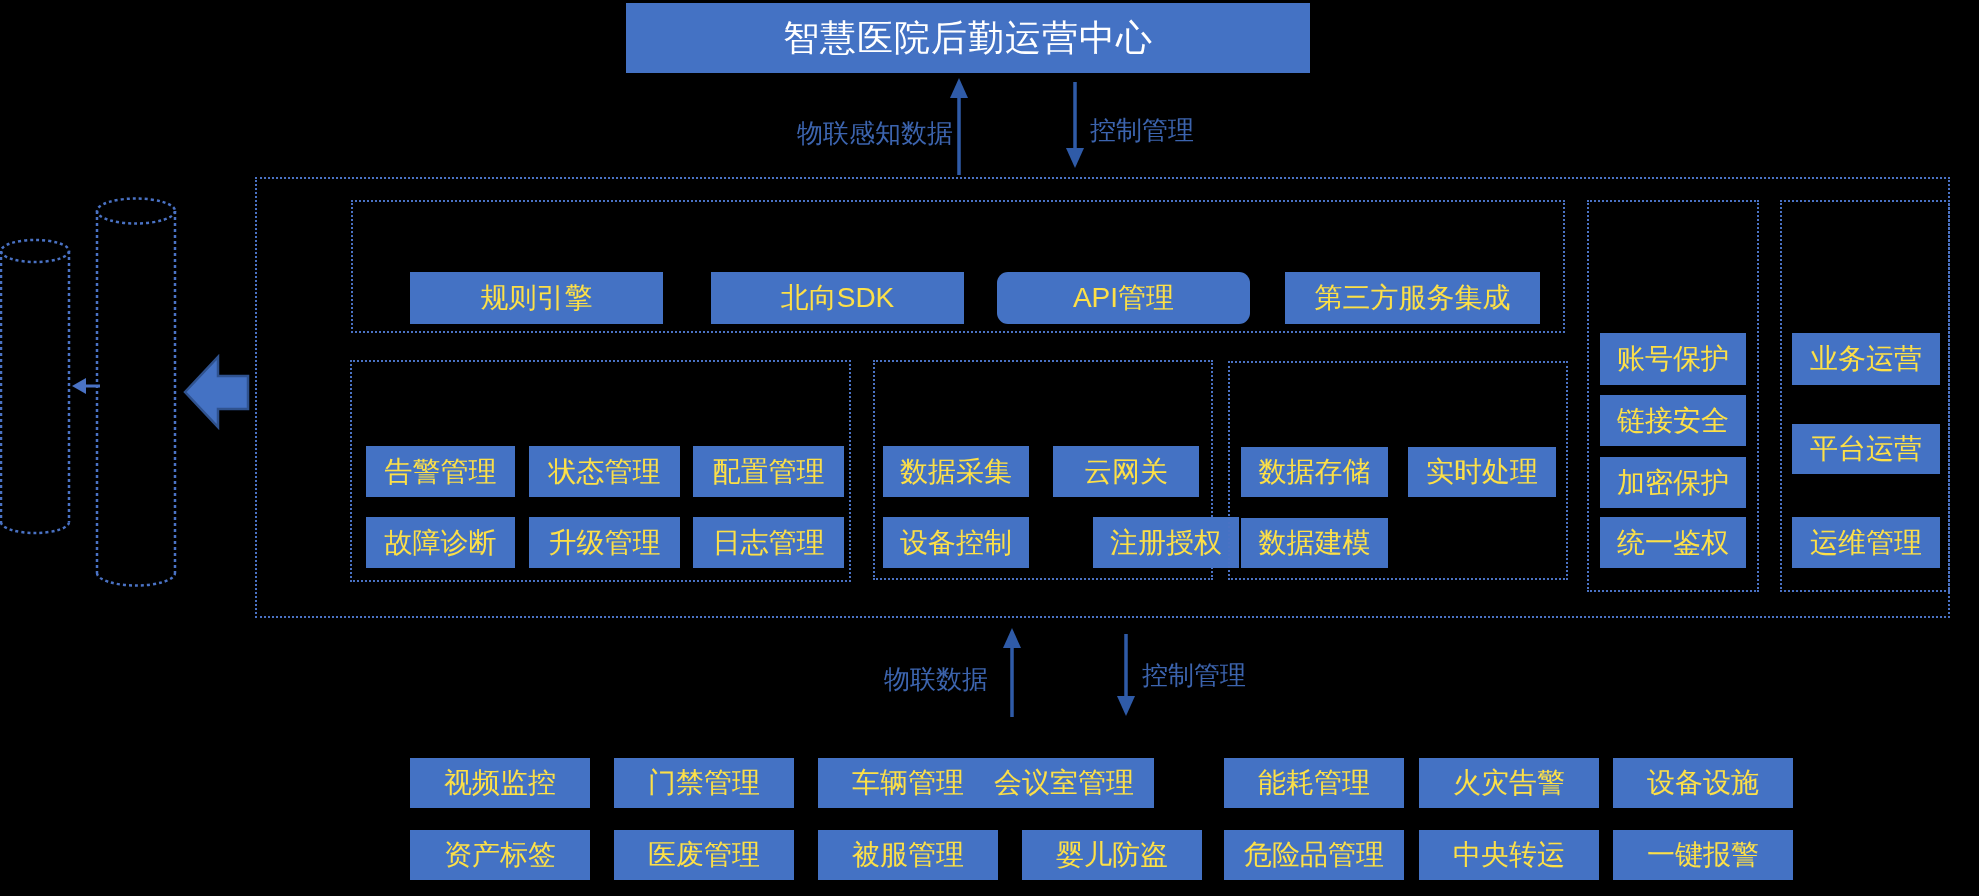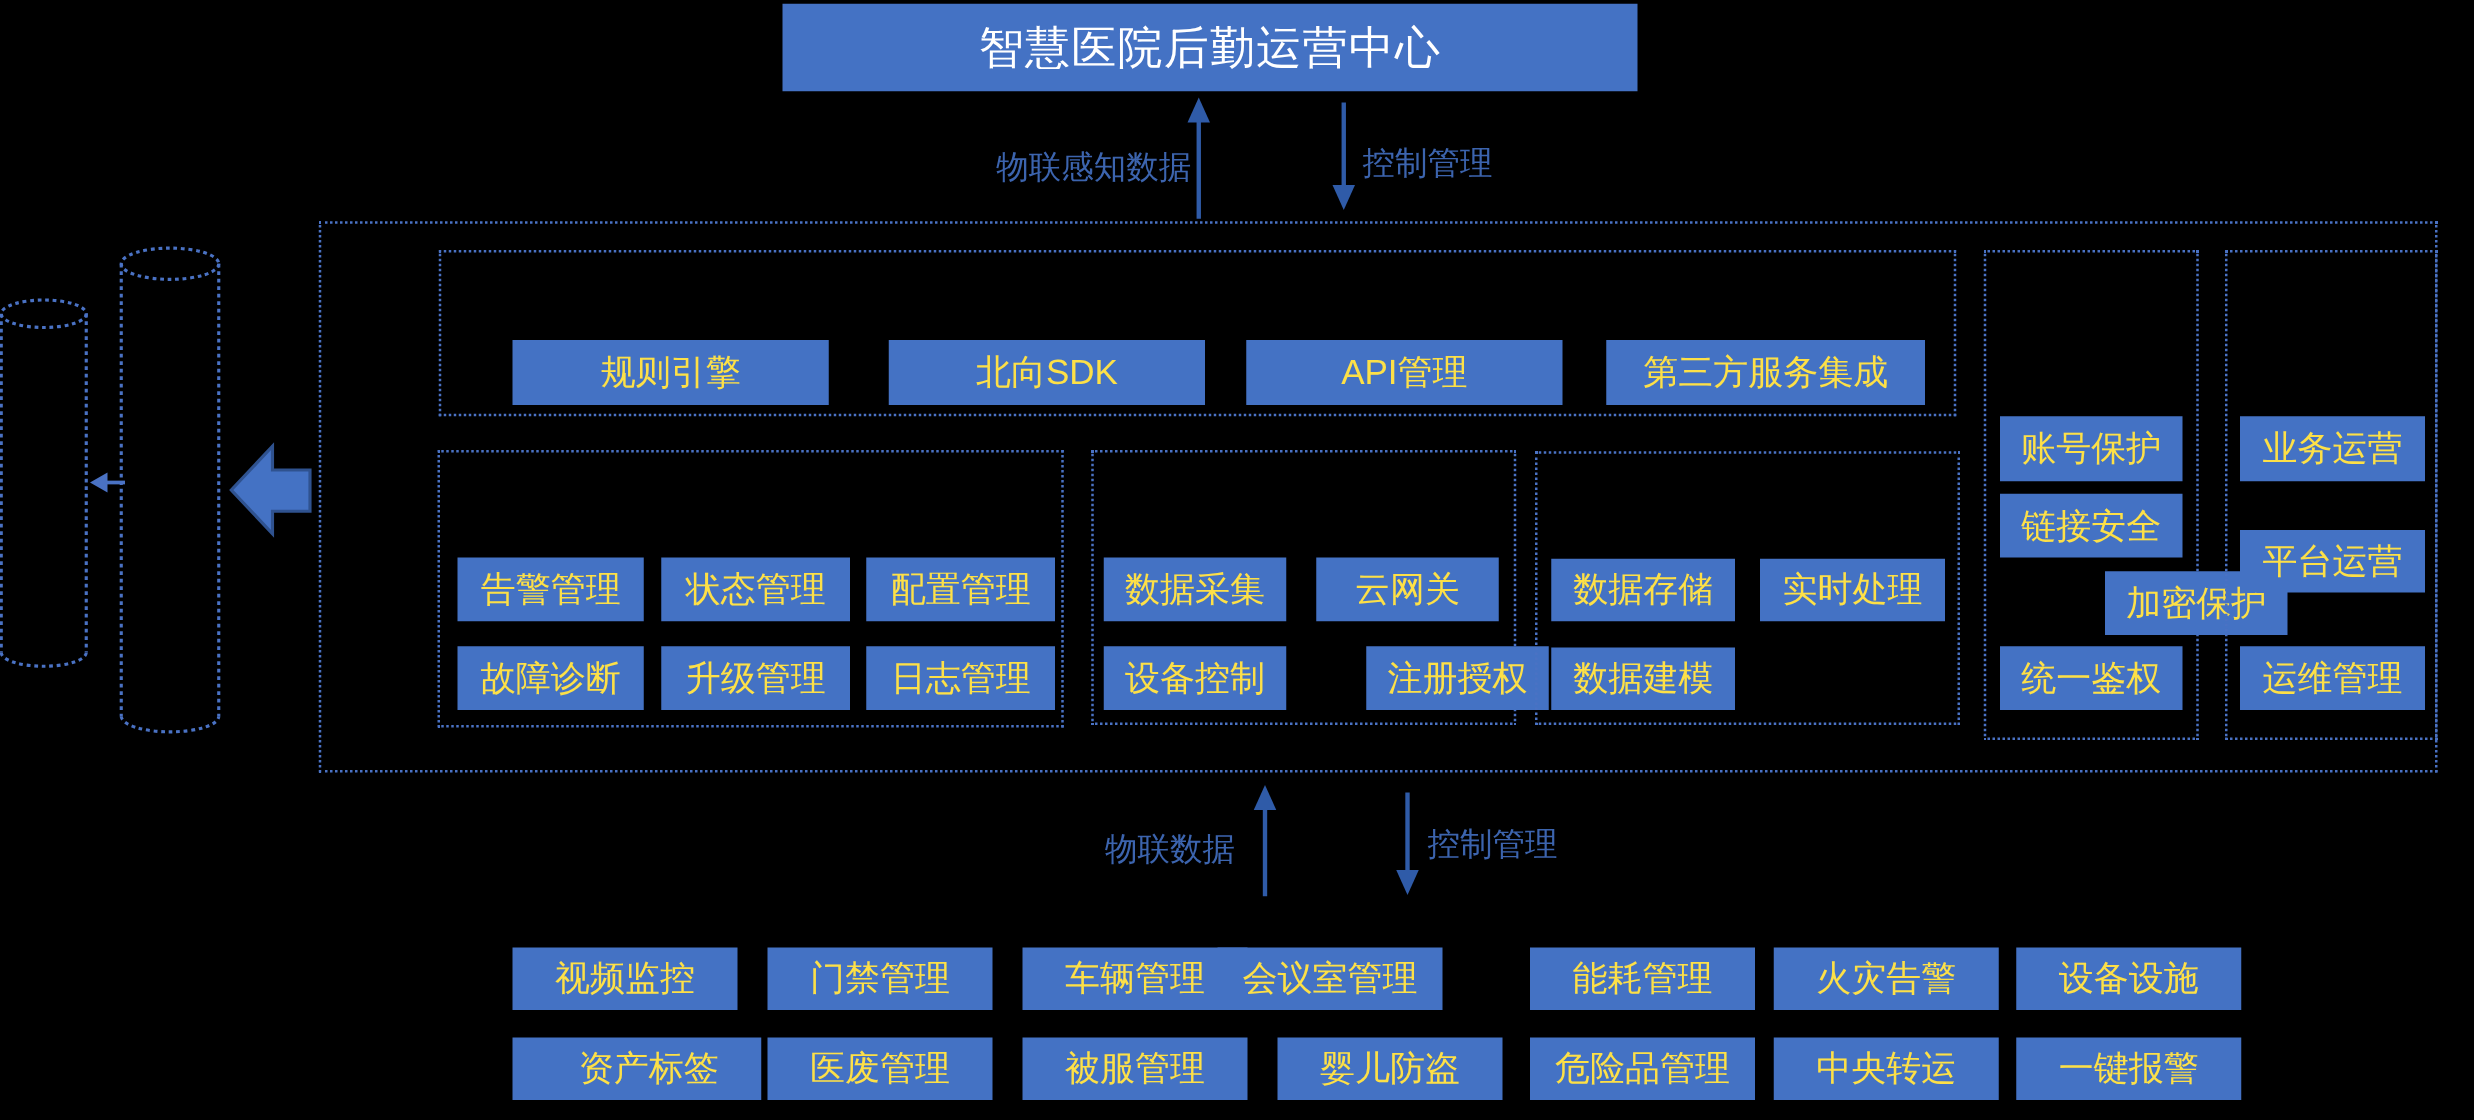--- a/index.html
+++ b/index.html
@@ -43,21 +43,21 @@
   <div class="banner">智慧医院后勤运营中心</div>
 
   <div class="flow-label" style="left:797px;top:116px;">物联感知数据</div>
   <div class="flow-label" style="left:1090px;top:113px;">控制管理</div>
 
   <div class="dashed" style="left:255px;top:177px;width:1695px;height:441px;"></div>
 
   <div class="dashed" style="left:351px;top:200px;width:1214px;height:133px;"></div>
   <div class="btn" style="left:410px;top:272px;width:253px;">规则引擎</div>
   <div class="btn" style="left:711px;top:272px;width:253px;">北向SDK</div>
-  <div class="btn" style="left:997px;top:272px;width:253px;">API管理</div>
+  <div class="btn" style="left:997px;top:272px;width:253px;border-radius:11px;">API管理</div>
   <div class="btn" style="left:1285px;top:272px;width:255px;">第三方服务集成</div>
 
   <div class="dashed" style="left:350px;top:360px;width:501px;height:222px;"></div>
   <div class="btn small" style="left:366px;top:446px;width:149px;">告警管理</div>
   <div class="btn small" style="left:529px;top:446px;width:151px;">状态管理</div>
   <div class="btn small" style="left:693px;top:446px;width:151px;">配置管理</div>
   <div class="btn small" style="left:366px;top:517px;width:149px;">故障诊断</div>
   <div class="btn small" style="left:529px;top:517px;width:151px;">升级管理</div>
   <div class="btn small" style="left:693px;top:517px;width:151px;">日志管理</div>
 
@@ -68,40 +68,40 @@
   <div class="btn small" style="left:1053px;top:517px;width:146px;margin-left:40px;">注册授权</div>
 
   <div class="dashed" style="left:1228px;top:361px;width:340px;height:219px;"></div>
   <div class="btn bottom" style="left:1241px;top:447px;width:147px;">数据存储</div>
   <div class="btn bottom" style="left:1408px;top:447px;width:148px;">实时处理</div>
   <div class="btn bottom" style="left:1241px;top:518px;width:147px;">数据建模</div>
 
   <div class="dashed" style="left:1587px;top:200px;width:172px;height:392px;"></div>
   <div class="btn" style="left:1600px;top:333px;width:146px;">账号保护</div>
   <div class="btn small" style="left:1600px;top:395px;width:146px;">链接安全</div>
-  <div class="btn small" style="left:1684px;top:457px;width:146px;">加密保护</div>
+  <div class="btn small" style="left:1600px;top:457px;width:146px;">加密保护</div>
   <div class="btn small" style="left:1600px;top:517px;width:146px;">统一鉴权</div>
 
   <div class="dashed" style="left:1780px;top:200px;width:170px;height:392px;"></div>
   <div class="btn" style="left:1792px;top:333px;width:148px;">业务运营</div>
   <div class="btn bottom" style="left:1792px;top:424px;width:148px;">平台运营</div>
   <div class="btn small" style="left:1792px;top:517px;width:148px;">运维管理</div>
 
   <div class="flow-label" style="left:884px;top:662px;">物联数据</div>
   <div class="flow-label" style="left:1142px;top:658px;">控制管理</div>
 
   <div class="btn bottom" style="left:410px;top:758px;width:180px;">视频监控</div>
   <div class="btn bottom" style="left:614px;top:758px;width:180px;">门禁管理</div>
   <div class="btn bottom" style="left:818px;top:758px;width:180px;">车辆管理</div>
   <div class="btn bottom" style="left:974px;top:758px;width:180px;">会议室管理</div>
   <div class="btn bottom" style="left:1224px;top:758px;width:180px;">能耗管理</div>
   <div class="btn bottom" style="left:1419px;top:758px;width:180px;">火灾告警</div>
   <div class="btn bottom" style="left:1613px;top:758px;width:180px;">设备设施</div>
 
-  <div class="btn bottom" style="left:410px;top:830px;width:180px;padding-left:19px;">资产标签</div>
+  <div class="btn bottom" style="left:410px;top:830px;width:180px;">资产标签</div>
   <div class="btn bottom" style="left:614px;top:830px;width:180px;">医废管理</div>
   <div class="btn bottom" style="left:818px;top:830px;width:180px;">被服管理</div>
   <div class="btn bottom" style="left:1022px;top:830px;width:180px;">婴儿防盗</div>
   <div class="btn bottom" style="left:1224px;top:830px;width:180px;">危险品管理</div>
   <div class="btn bottom" style="left:1419px;top:830px;width:180px;">中央转运</div>
   <div class="btn bottom" style="left:1613px;top:830px;width:180px;">一键报警</div>
 
   <svg id="vector-layer" width="1979" height="896" viewBox="0 0 1979 896">
 
     <g fill="none" stroke="#4A72C4" stroke-width="2.5" stroke-dasharray="3 3">

